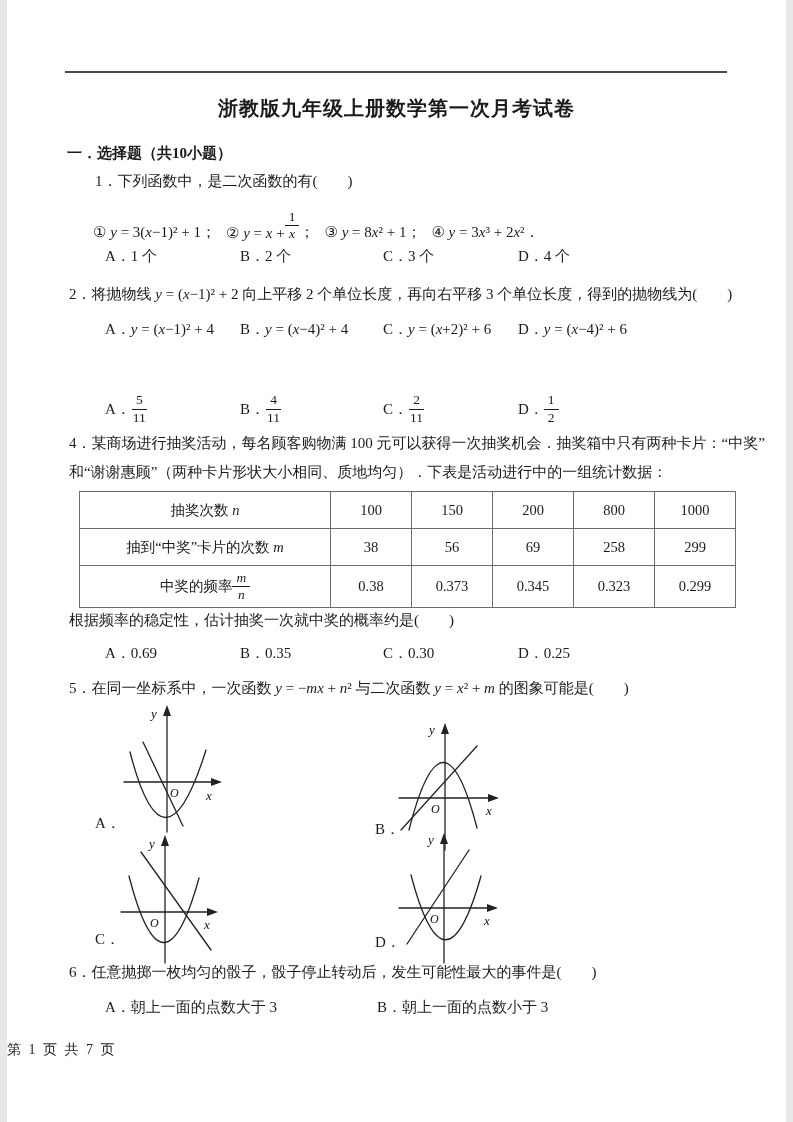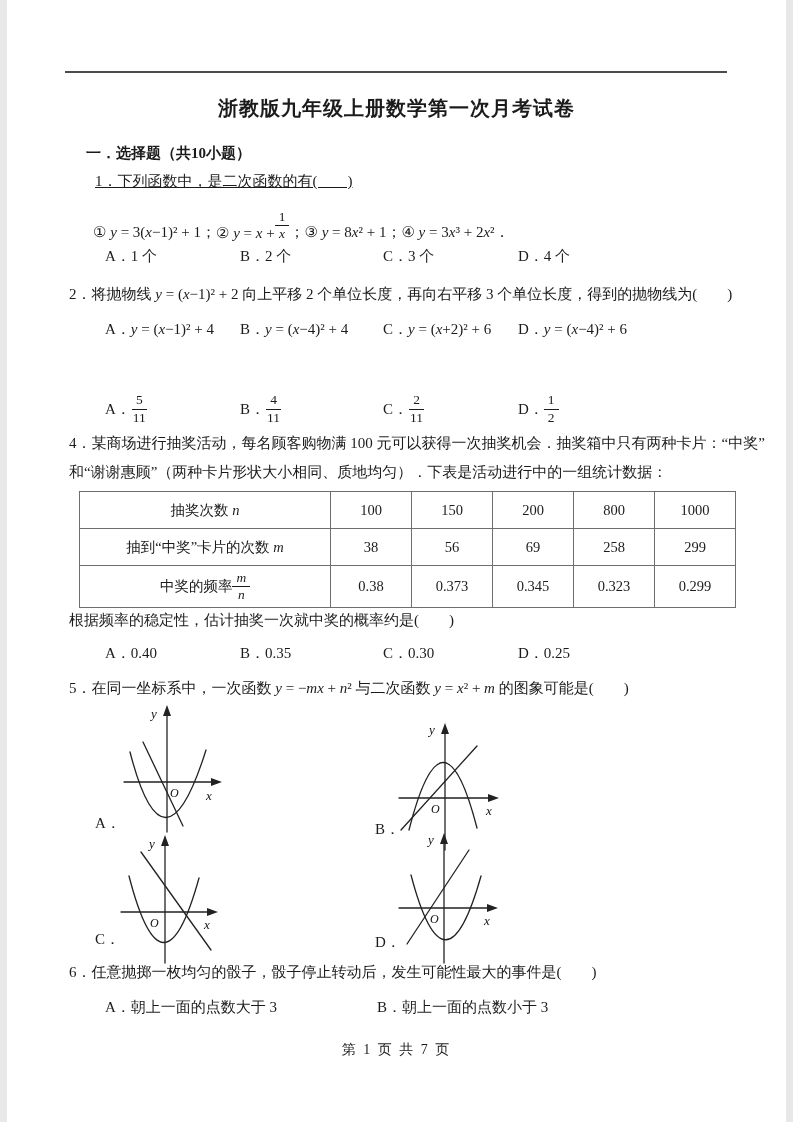--- a/index.html
+++ b/index.html
@@ -2,55 +2,55 @@
 <html><head>
 <meta charset="utf-8">
 <style>
   html,body{margin:0;padding:0;background:#e8e8e8;}
   .page{position:relative;width:779px;height:1122px;background:#ffffff;margin:0 auto;
         font-family:"Liberation Serif","DejaVu Serif",serif;font-size:15px;color:#1b1b1b;overflow:hidden;}
   .abs{position:absolute;white-space:nowrap;}
   .toprule{position:absolute;left:58px;top:71px;width:662px;height:2px;background:#4a4a4a;}
   .title{position:absolute;left:0;top:95px;width:100%;text-align:center;
          font-size:20px;font-weight:bold;letter-spacing:1px;}
-  .bold{font-weight:bold;margin-left:19px;}
+  .bold{font-weight:bold;}
   .mrow{display:flex;align-items:flex-end;}
-  .g{}
+  .g{margin-left:10px;}
   .frac{display:inline-flex;flex-direction:column;align-items:center;line-height:1.2;
         font-size:13.5px;vertical-align:middle;}
   .fnum{border-bottom:1px solid #1b1b1b;padding:0 4px;}
   .fden{padding:0 2px;}
   .optrow{height:22px;}
   .optrow .opt{position:absolute;top:0;white-space:nowrap;display:inline-flex;align-items:center;}
   .qtable{position:absolute;left:72px;top:491px;border-collapse:collapse;text-align:center;font-size:14.5px;}
   .qtable td{border:1px solid #6e6e6e;padding:0;}
   .qtable .c0{width:250px;}
   .qtable .cv{width:80px;}
   .qtable tr{height:37px;}
   .qtable tr.r3{height:42px;}
   .labwrap{display:inline-flex;align-items:center;justify-content:center;}
   .graph{position:absolute;}
   .graph line,.graph path{stroke:#222;stroke-width:1.3;fill:none;stroke-linecap:round;}
   .graph polygon{fill:#222;stroke:none;}
   .graph text{font-family:"Liberation Serif","DejaVu Serif",serif;font-style:italic;font-size:13px;fill:#111;}
   .graph text.o{font-size:12px;}
   .glabel{position:absolute;font-size:15px;white-space:nowrap;}
-  .footer{position:absolute;left:0;top:1041px;width:100%;text-align:center;font-size:14px;letter-spacing:2px;}
+  .footer{position:absolute;left:0;top:1041px;width:100%;font-size:14px;letter-spacing:2px;}
   i{font-style:italic;}
 </style>
 </head>
 <body>
 
 <div class="page">
 
   <div class="toprule"></div>
   <div class="title">浙教版九年级上册数学第一次月考试卷</div>
   <div class="abs bold" style="left:60px;top:144px;">一．选择题（共10小题）</div>
 
-  <div class="abs" style="left:88px;top:172px;text-decoration:underline;">1．下列函数中，是二次函数的有(　　)</div>
+  <div class="abs" style="left:88px;top:172px;">1．下列函数中，是二次函数的有(　　)</div>
   <div class="abs mrow" style="left:86px;top:196px;height:46px;">
     <span>① <i>y</i> = 3(<i>x</i>−1)² + 1；</span>
     <span class="g">② <i>y</i> = <i>x</i> + </span>
     <span class="frac">
         <span class="fnum">1</span>
         <span class="fden"><i>x</i></span>
       </span>
     <span>；</span>
     <span class="g">③ <i>y</i> = 8<i>x</i>² + 1；</span>
     <span class="g">④ <i>y</i> = 3<i>x</i>³ + 2<i>x</i>²．</span>
@@ -162,21 +162,21 @@
       <td class="cv">0.323</td>
       <td class="cv">0.299</td>
     </tr>
   </tbody>
     </table>
 
   <div class="abs" style="left:62px;top:611px;">根据频率的稳定性，估计抽奖一次就中奖的概率约是(　　)</div>
   <div class="abs optrow" style="left:98px;top:644px;width:620px;">
     <span class="opt" style="left:0px;">
         <span>A．</span>
-        <span>0.40</span>
+        <span>0.69</span>
       </span>
     <span class="opt" style="left:135px;">
         <span>B．</span>
         <span>0.35</span>
       </span>
     <span class="opt" style="left:278px;">
         <span>C．</span>
         <span>0.30</span>
       </span>
     <span class="opt" style="left:413px;">

